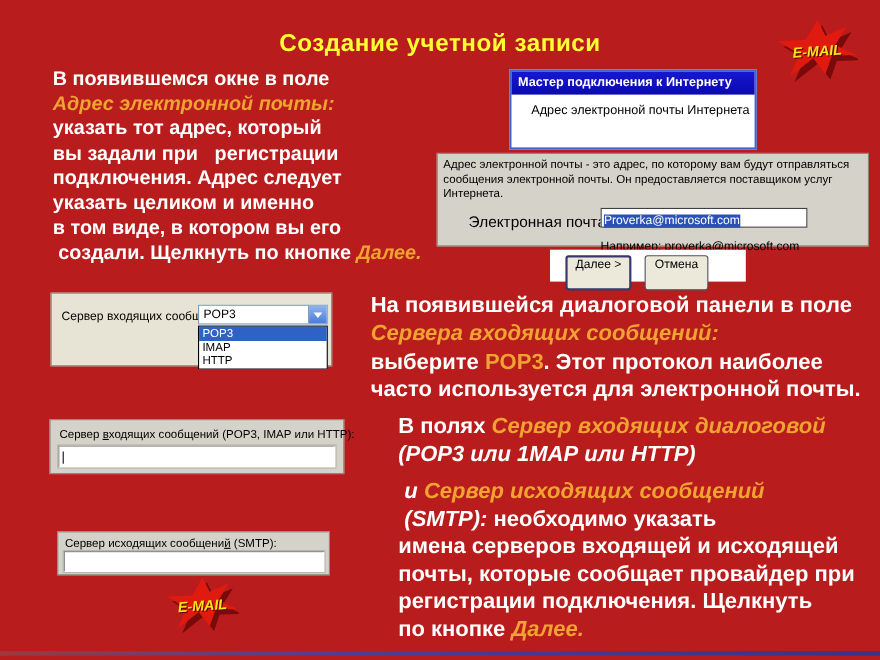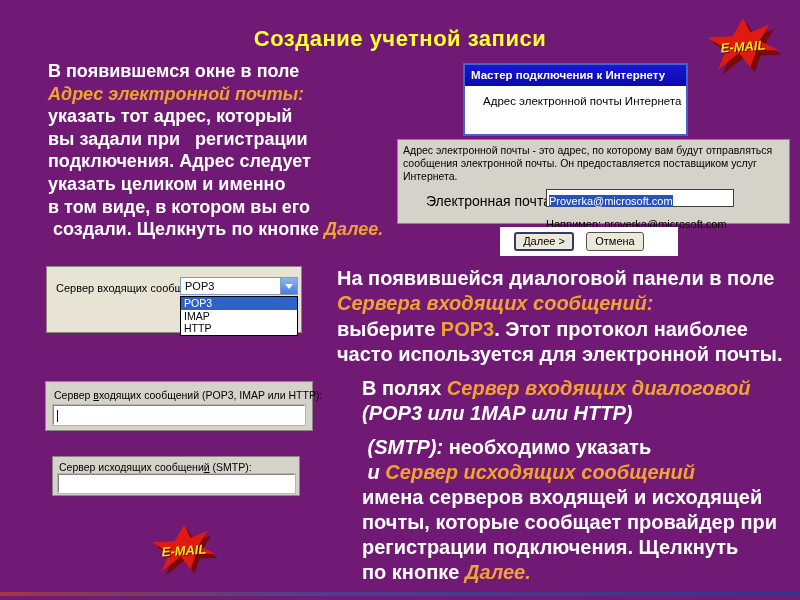--- a/index.html
+++ b/index.html
@@ -1,18 +1,18 @@
 <!DOCTYPE html>
 <html><head>
 <meta charset="utf-8">
 <style>
   html,body{margin:0;padding:0;}
   body{width:800px;height:600px;overflow:hidden;background:#222;}
   .slide{
-    position:relative;width:800px;height:600px;background:#701a75;
+    position:relative;width:800px;height:600px;background:#b91c1c;
     font-family:"Liberation Sans", sans-serif;overflow:hidden;
   }
   .abs{position:absolute;}
   span{white-space:pre;}
 
   
   .title{
     left:0;right:0;top:26px;text-align:center;
     font-size:22px;font-weight:bold;color:#FFFF33;letter-spacing:.5px;
   }
@@ -59,21 +59,21 @@
   .p2 .fld-box{
     position:absolute;left:148px;top:49px;width:188px;height:18px;
     background:#fff;border:1px solid #404040;padding:1px 2px;box-sizing:border-box;
   }
   .p2 .sel{background:#2B50B8;color:#fff;font-size:11px;}
   .p2 .example{position:absolute;left:148px;top:78px;font-size:11px;color:#000;}
 
   
   .btn-strip{left:500px;top:227px;width:178px;height:29px;background:#FFFFFF;}
   .win-btn{
-    position:absolute;top:5px;height:19px;background:#ECE9DA;
+    position:absolute;top:5px;height:32px;background:#ECE9DA;
     border:1px solid #50505E;border-radius:3px;font-size:11px;color:#000;
     font-family:"Liberation Sans",sans-serif;text-align:center;line-height:17px;
     box-sizing:border-box;padding:0 6px;
   }
   .btn-next{left:14px;width:60px;border:2px solid #38386A;line-height:15px;}
   .btn-cancel{left:86px;width:58px;}
 
   
   .pcombo{left:46px;top:266px;width:256px;height:67px;background:#E7E4D6;border:1px solid #8A887C;box-sizing:border-box;}
   .combo-label{position:absolute;left:9px;top:15px;font-size:11px;color:#000;}
@@ -90,21 +90,21 @@
   .combo-list{
     position:absolute;left:133px;top:29px;width:118px;background:#fff;
     border:1px solid #000;box-sizing:border-box;
   }
   .combo-item{font-size:10.5px;height:12.5px;line-height:12.5px;padding-left:3px;color:#000;}
   .combo-item.selected{background:#2E63C5;color:#fff;}
 
   
   .p3{left:45px;top:381px;width:268px;height:50px;}
   .p3 .lbl{position:absolute;left:8px;top:7px;font-size:10.5px;color:#000;white-space:nowrap;}
-  .p4{left:52px;top:456px;width:248px;height:40px;}
+  .p4{left:52px;top:483px;width:248px;height:40px;}
   .p4 .lbl{position:absolute;left:6px;top:4px;font-size:10.5px;color:#000;white-space:nowrap;}
   .sunken{
     position:absolute;background:#fff;box-sizing:border-box;
     border:1px solid;border-color:#848284 #FFFFFF #FFFFFF #848284;outline:1px solid #B8B5AA;
   }
   .in3{left:7px;top:23px;width:252px;height:20px;}
   .in4{left:5px;top:17px;width:237px;height:19px;}
   .caret{position:absolute;left:2px;top:2px;font-size:12px;color:#000;font-weight:normal;}
 
   .hot{text-decoration:underline;}
@@ -184,22 +184,22 @@
     <div class="lbl"><span>Сервер </span><span class="hot">в</span><span>ходящих сообщений (POP3, IMAP или HTTP):</span></div>
     <div class="sunken in3">
       <span class="caret">|</span>
     </div>
   </div>
 
   <div class="abs tblock b3">
     <div class="ln"><span>В полях </span><span class="orange">Сервер входящих диалоговой</span></div>
     <div class="ln"><span class="wit">(POP3 или 1МАР или HTTP)</span></div>
     <div class="gap"></div>
+    <div class="ln"><span class="wit"> и </span><span class="orange">Сервер исходящих сообщений</span></div>
     <div class="ln"><span class="wit"> (SMTP):</span><span> необходимо указать</span></div>
-    <div class="ln"><span class="wit"> и </span><span class="orange">Сервер исходящих сообщений</span></div>
     <div class="ln"><span>имена серверов входящей и исходящей</span></div>
     <div class="ln"><span>почты, которые сообщает провайдер при</span></div>
     <div class="ln"><span>регистрации подключения. Щелкнуть</span></div>
     <div class="ln"><span>по кнопке </span><span class="orange">Далее.</span></div>
   </div>
 
   <div class="abs gray-panel p4">
     <div class="lbl"><span>Сервер исходящих сообщени</span><span class="hot">й</span><span> (SMTP):</span></div>
     <div class="sunken in4"></div>
   </div>

